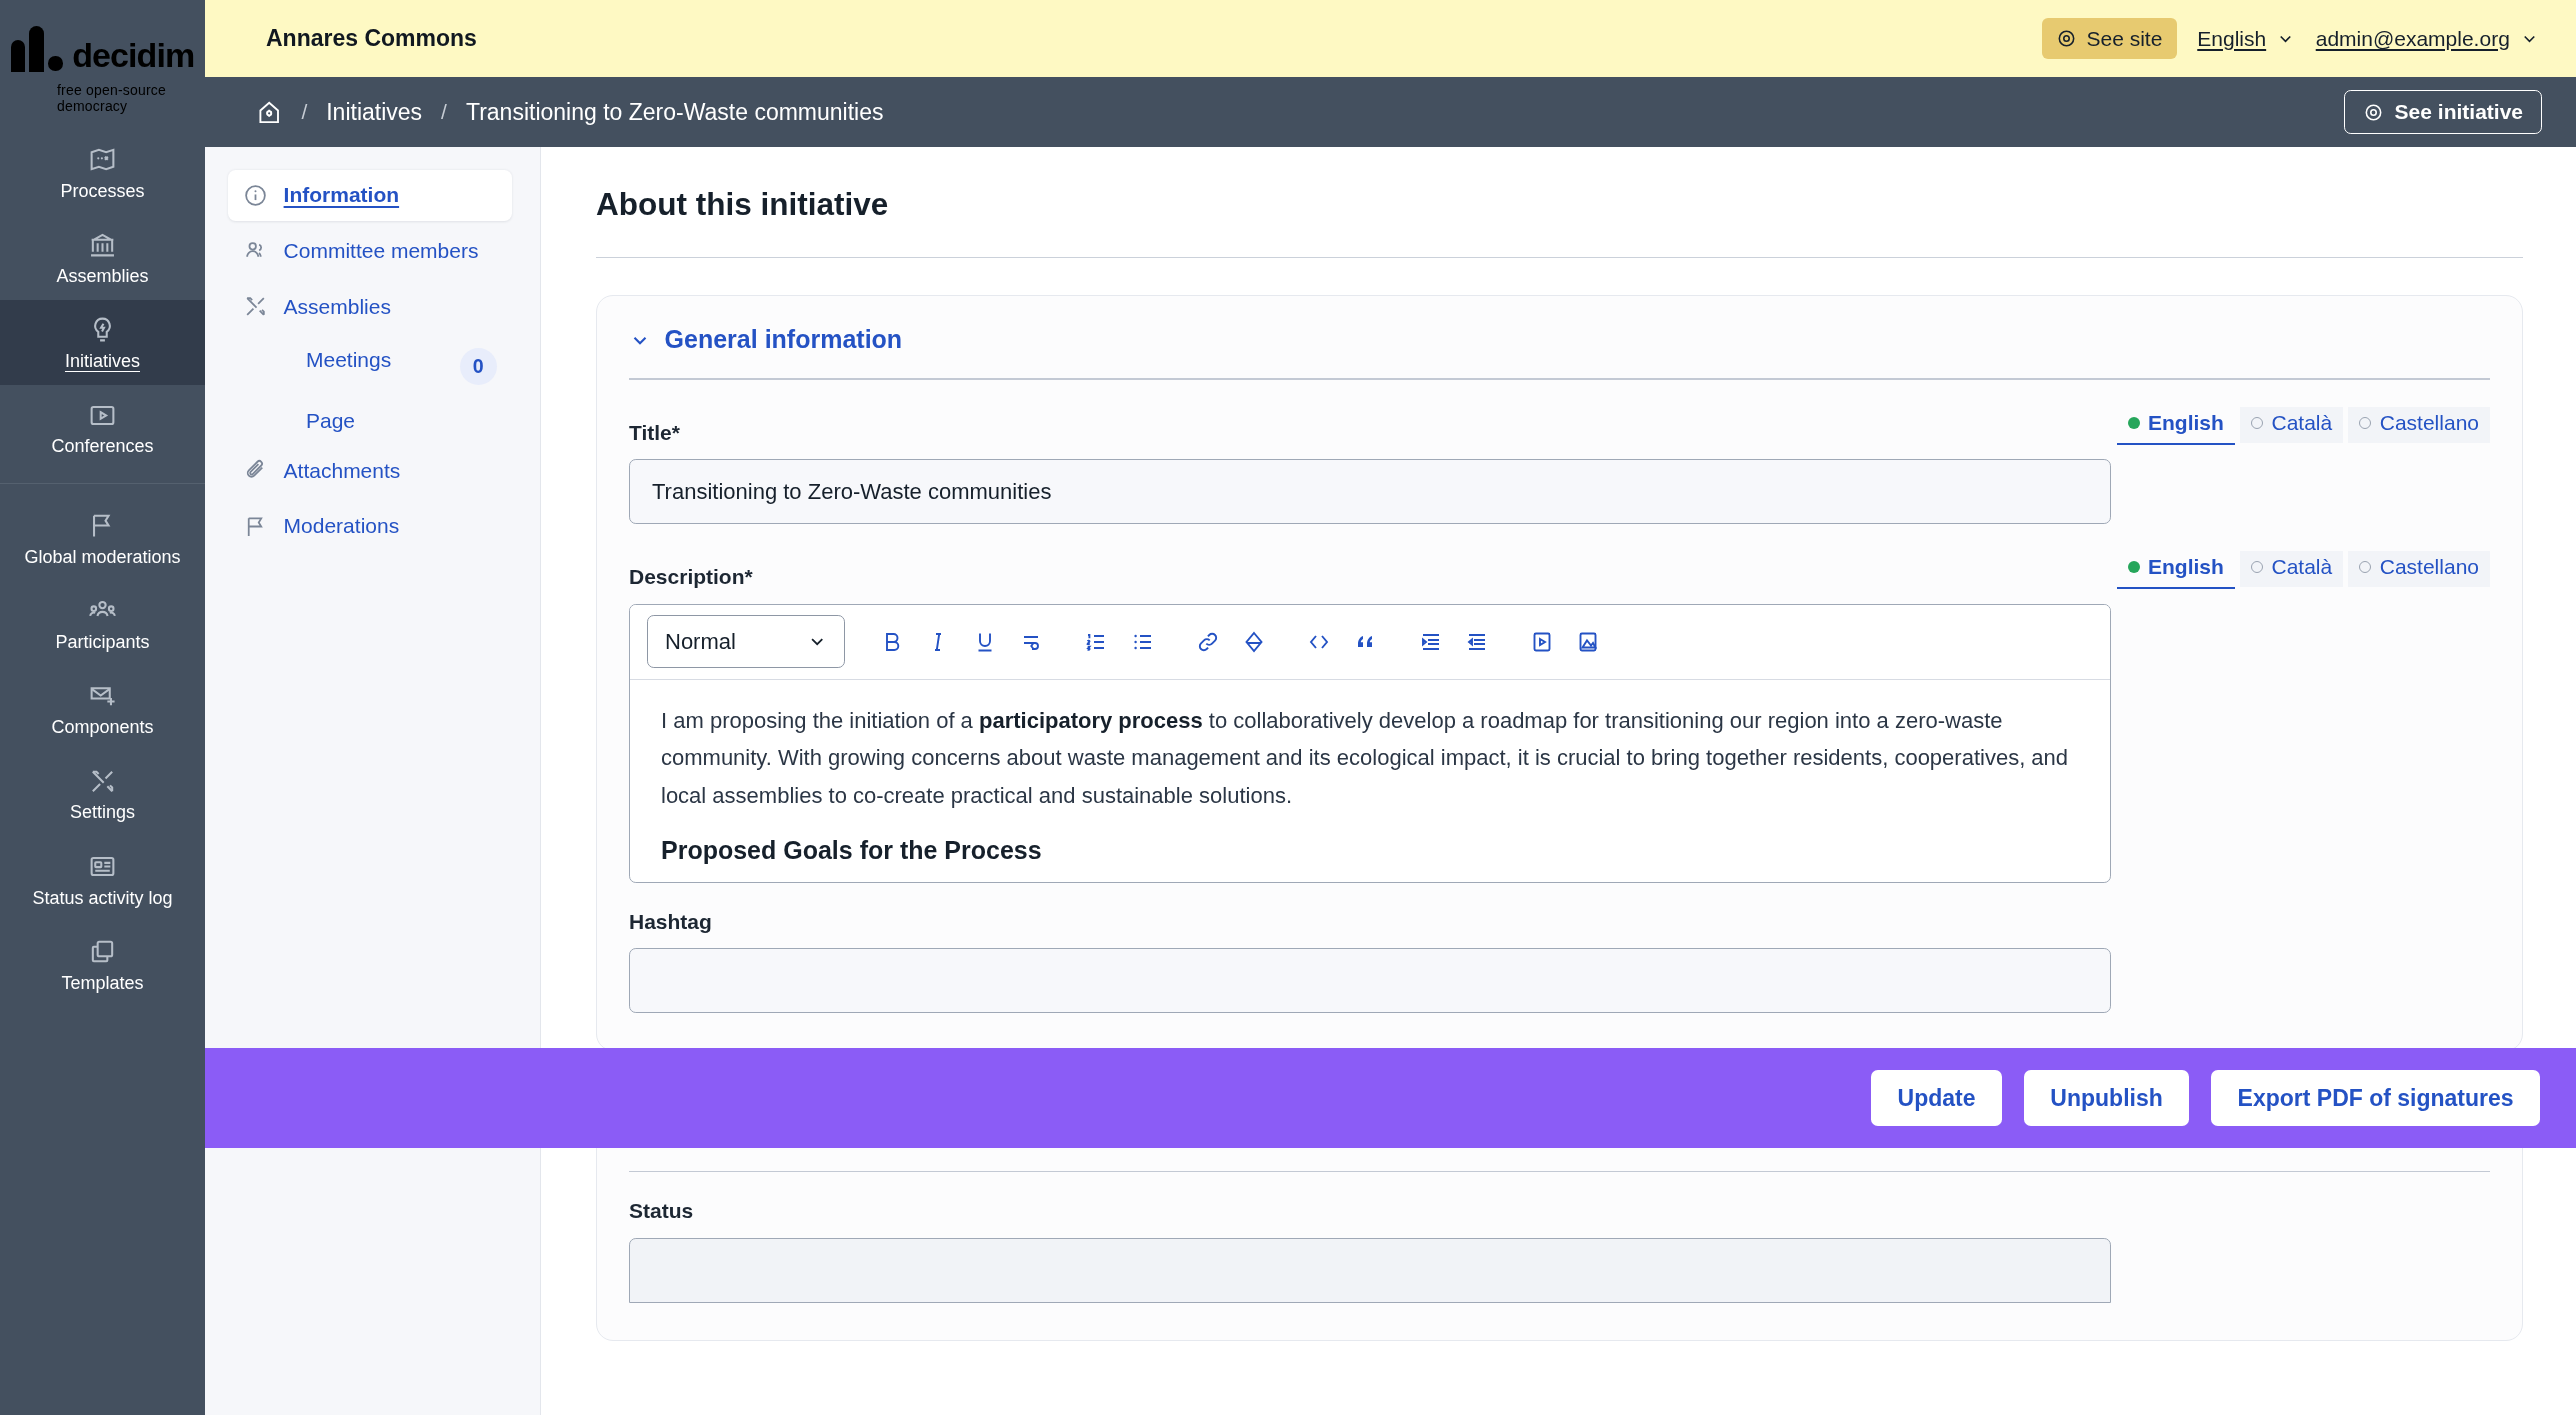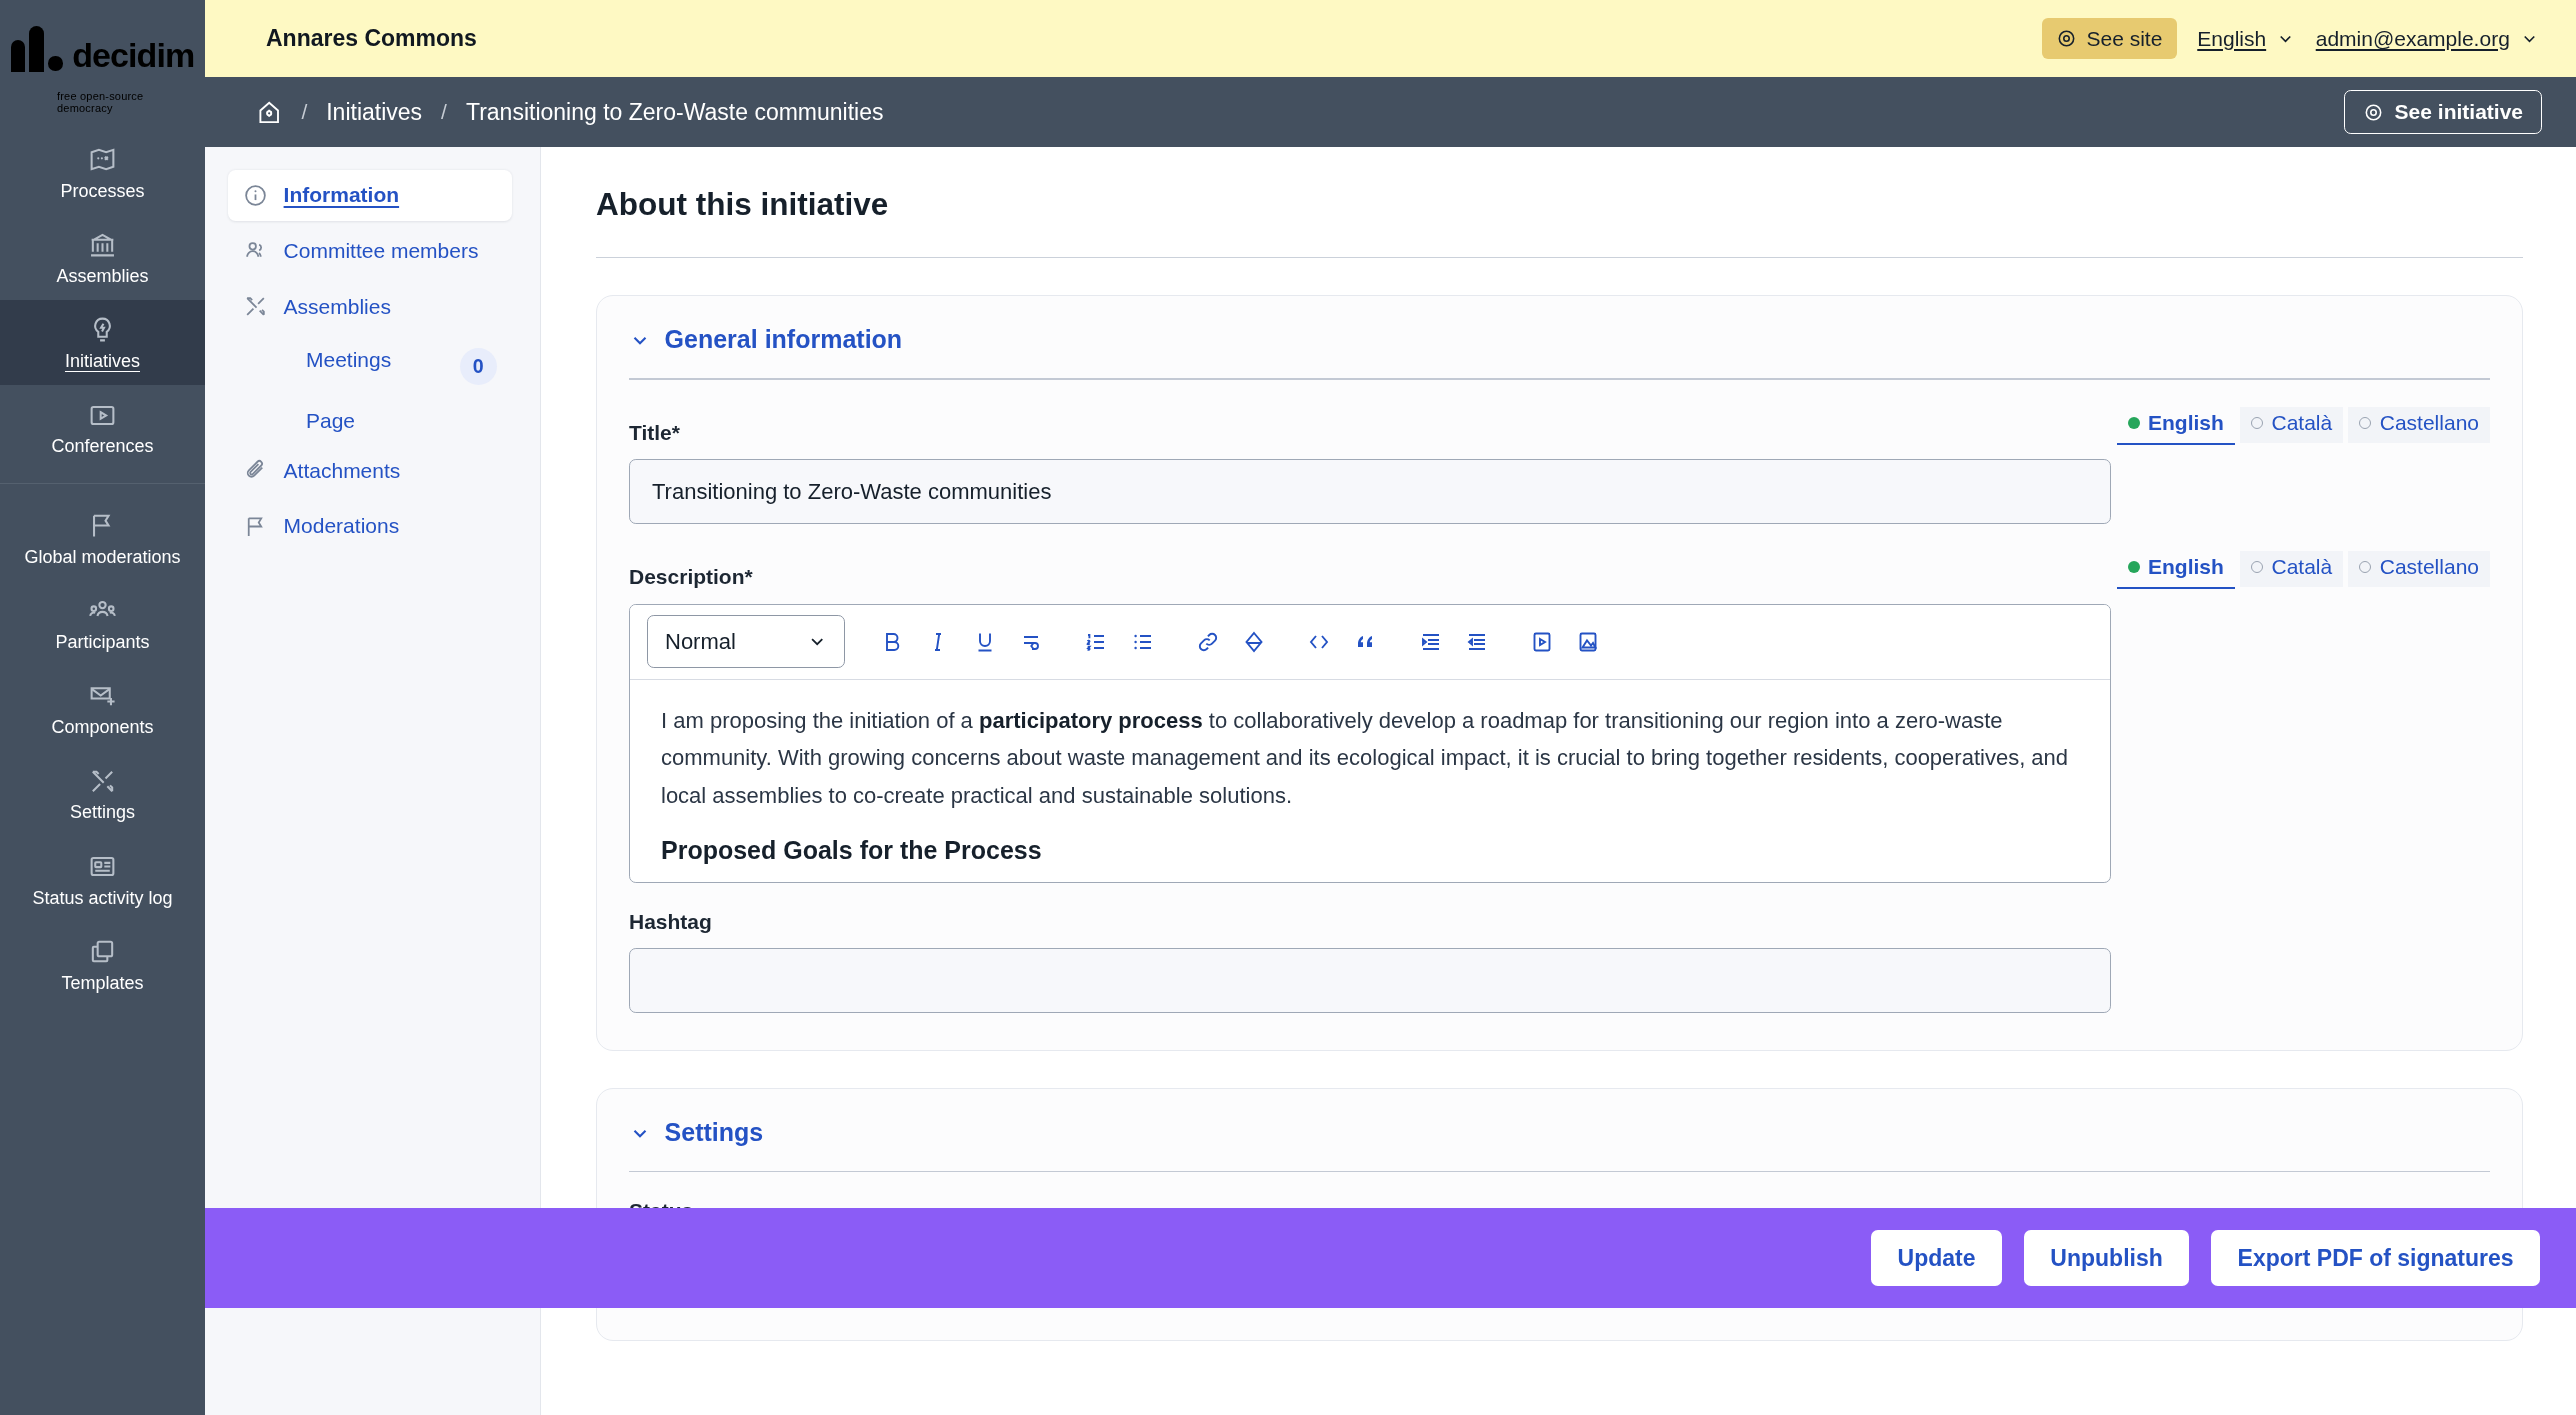--- a/index.html
+++ b/index.html
@@ -2,36 +2,36 @@
 <html style="font-size:13.6px"><head>
 <meta charset="utf-8">
 <style>
   * { box-sizing: border-box; margin: 0; padding: 0; }
   html, body {
     width: 2576px; height: 1416px;
     font-family: "Liberation Sans", sans-serif;
     background: #ffffff;
     overflow: hidden;
   }
-  .app { position: relative; width: 2576px; height: 1308px; display: flex; }
+  .app { position: relative; width: 2576px; height: 1148px; display: flex; }
 
   
   .sidebar {
     width: 205px; flex: 0 0 205px; height: 1416px;
     background: #44505f; color: #ffffff;
     display: flex; flex-direction: column; align-items: center;
     padding-top: 25.6px;
   }
   .logo { width: 153px; height: 60px; margin-bottom: 44px; display: flex; flex-direction: column; align-items: center; }
   .logo-row { display: flex; align-items: flex-end; gap: 4.3px; }
   .logo-bar1 { width: 14.5px; height: 32px; background: #000; border-radius: 7.7px 7.7px 0 0; }
   .logo-bar2 { width: 14.5px; height: 46px; background: #000; border-radius: 7.7px 7.7px 0 0; }
   .logo-dot { width: 14.5px; height: 14.5px; background: #000; border-radius: 50%; margin-bottom: 0.9px; }
   .logo-word { font-size: 34px; font-weight: 700; color: #000; letter-spacing: -0.9px; line-height: 0.95; margin-left: 5.1px; }
-  .logo-tag { font-size: 11px; color: #000; letter-spacing: 0.2px; margin-top: 18px; margin-left: 31px; }
+  .logo-tag { font-size: 14px; color: #000; letter-spacing: 0.2px; margin-top: 10px; margin-left: 31px; }
 
   .nav-group { width: 100%; }
   .nav-divider { width: 100%; height: 0.9px; background: #55616f; margin: 12px 0; }
   .nav-item {
     width: 100%; padding: 15.3px 5.1px 15.3px; display: flex;
     flex-direction: column; align-items: center; gap: 7.7px;
     cursor: pointer; text-decoration: none;
   }
   .nav-item .ni-label { font-size: 18px; color: #ffffff; line-height: 1; text-align: center; }
   .nav-item.active { background: #323c4b; }

